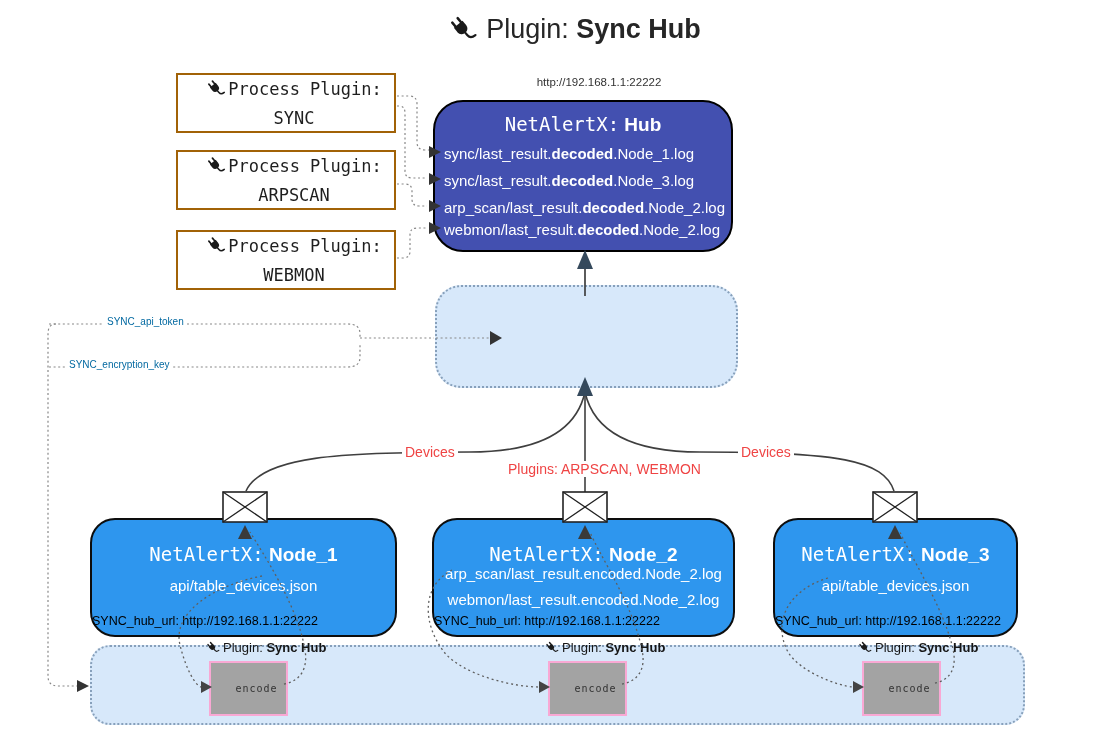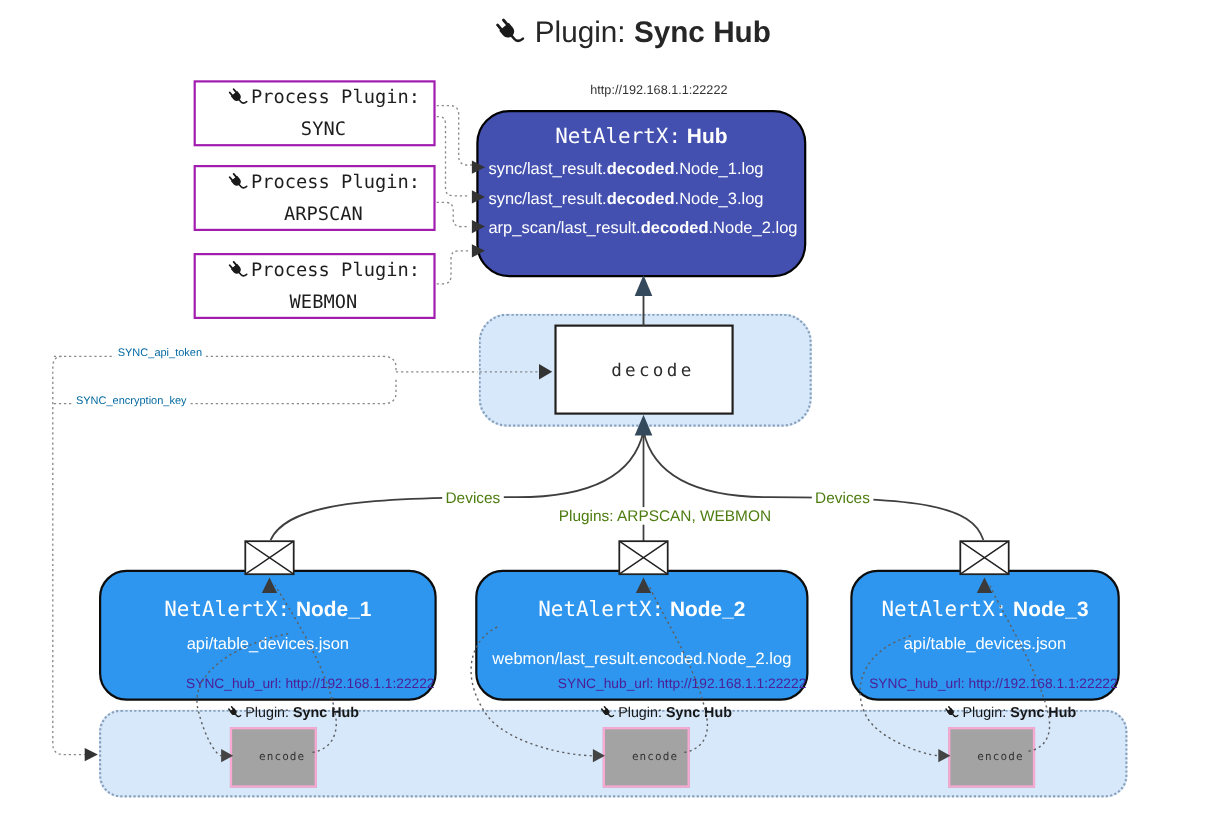--- a/index.html
+++ b/index.html
@@ -9,21 +9,21 @@
   #wires-under{z-index:0;}
   #wires-over{z-index:3;}
   .el{position:absolute;z-index:1;padding-left:16px;}
 
   
   .title-row{left:0;top:14px;width:1117px;display:flex;justify-content:center;align-items:center;gap:8px;}
   .title-text{font-size:27px;color:#262626;}
   .title-text b{font-weight:700;}
 
   
-  .pbox{left:176px;width:220px;height:60px;border:2px solid #a21caf;background:#fff;
+  .pbox{left:176px;width:220px;height:60px;border:2px solid #a16207;background:#fff;
         display:flex;flex-direction:column;justify-content:center;align-items:center;
         font-family:"DejaVu Sans Mono",monospace;font-size:17px;color:#1e1e1e;box-sizing:border-box;}
   .pbox .row1{display:flex;align-items:center;gap:2px;}
   .pbox .name{margin-top:9px;}
 
   
   .hub-url{left:433px;top:76px;width:300px;text-align:center;font-size:11.5px;color:#333;}
   .hub{left:433px;top:100px;width:300px;height:152px;background:var(--hub,#4350b0);
        border:2px solid #000000;border-radius:30px;box-sizing:border-box;color:#fff;}
   .hub-title{position:absolute;top:11px;left:0;width:100%;text-align:center;font-size:19px;}
@@ -35,28 +35,28 @@
   .dband{left:435px;top:285px;width:303px;height:103px;background:var(--band,#d7e8fa);
          border:2px dotted #87a0bb;border-radius:26px;box-sizing:border-box;}
   .decode-box{left:504px;top:295px;width:163px;height:82px;background:#fff;border:2px solid #1f1f1f;
               box-sizing:border-box;display:flex;align-items:center;justify-content:center;
               font-family:"DejaVu Sans Mono",monospace;font-size:16px;letter-spacing:3px;color:#2b2b2b;}
 
   
   .tok{font-size:10px;color:#0369a1;background:#fff;padding:0 3px;white-space:nowrap;}
 
   
-  .edge-lab{font-size:14px;color:#4d7c0f;background:#fff;padding:0 3px;white-space:nowrap;}
+  .edge-lab{font-size:14px;color:#ef4444;background:#fff;padding:0 3px;white-space:nowrap;}
 
   
   .node{top:518px;height:119px;background:var(--node,#2e96ee);border:2.5px solid #0d0d0d;
         border-radius:25px;box-sizing:border-box;color:#fff;}
   .node-title{position:absolute;top:23px;left:0;width:100%;text-align:center;font-size:19px;white-space:nowrap;}
   .node-file{position:absolute;left:0;width:100%;text-align:center;font-size:15px;color:#fff;white-space:nowrap;}
-  .node-url{position:absolute;bottom:7px;left:0;width:100%;text-align:right;font-size:12.5px;color:#4c1d95;white-space:nowrap;}
+  .node-url{position:absolute;bottom:7px;left:0;width:100%;text-align:left;font-size:12.5px;color:#000000;white-space:nowrap;}
 
   
   .bband{left:90px;top:645px;width:935px;height:80px;background:var(--band,#d7e8fa);
          border:2px dotted #87a0bb;border-radius:20px;box-sizing:border-box;}
   .enc-lab{top:640px;display:flex;align-items:center;gap:3px;font-size:13px;color:#161616;white-space:nowrap;}
   .enc-lab b{font-weight:700;}
   .encode-box{top:661px;width:79px;height:55px;background:#a3a3a3;border:2px solid #f9a8d4;box-sizing:border-box;
               display:flex;align-items:center;justify-content:center;
               font-family:"DejaVu Sans Mono",monospace;font-size:10px;letter-spacing:1px;color:#333;}
   .plug{display:block;}
@@ -144,39 +144,40 @@
     </div>
     <div class="name">WEBMON</div>
   </div>
 
   <div class="el hub-url">http://192.168.1.1:22222</div>
   <div class="el hub">
     <div class="hub-title"><span class="mono">NetAlertX:</span> <b>Hub</b></div>
     <div class="hub-line" style="top:43px;"><span>sync/last_result.</span><b>decoded</b><span>.Node_1.log</span></div>
     <div class="hub-line" style="top:70px;"><span>sync/last_result.</span><b>decoded</b><span>.Node_3.log</span></div>
     <div class="hub-line" style="top:97px;"><span>arp_scan/last_result.</span><b>decoded</b><span>.Node_2.log</span></div>
+    <div class="hub-line" style="top:119px;"><span>webmon/last_result.</span><b>decoded</b><span>.Node_2.log</span></div>
   </div>
 
   <div class="el dband"></div>
-  <div class="el decode-box">decode</div>
 
   <div class="el tok" style="left:104px;top:316px;">SYNC_api_token</div>
   <div class="el tok" style="left:66px;top:359px;">SYNC_encryption_key</div>
 
   <div class="el edge-lab" style="left:402px;top:444px;">Devices</div>
   <div class="el edge-lab" style="left:738px;top:444px;">Devices</div>
   <div class="el edge-lab" style="left:505px;top:461px;">Plugins: ARPSCAN, WEBMON</div>
 
   <div class="el node" style="left:90px;width:307px;">
     <div class="node-title"><span class="mono">NetAlertX:</span> <b>Node_1</b></div>
     <div class="node-file" style="top:57px;">api/table_devices.json</div>
     <div class="node-url">SYNC_hub_url: http://192.168.1.1:22222</div>
   </div>
   <div class="el node" style="left:432px;width:303px;">
     <div class="node-title"><span class="mono">NetAlertX:</span> <b>Node_2</b></div>
+    <div class="node-file" style="top:45px;">arp_scan/last_result.encoded.Node_2.log</div>
     <div class="node-file" style="top:71px;">webmon/last_result.encoded.Node_2.log</div>
     <div class="node-url">SYNC_hub_url: http://192.168.1.1:22222</div>
   </div>
   <div class="el node" style="left:773px;width:245px;">
     <div class="node-title"><span class="mono">NetAlertX:</span> <b>Node_3</b></div>
     <div class="node-file" style="top:57px;">api/table_devices.json</div>
     <div class="node-url">SYNC_hub_url: http://192.168.1.1:22222</div>
   </div>
 
   <div class="el bband"></div>

